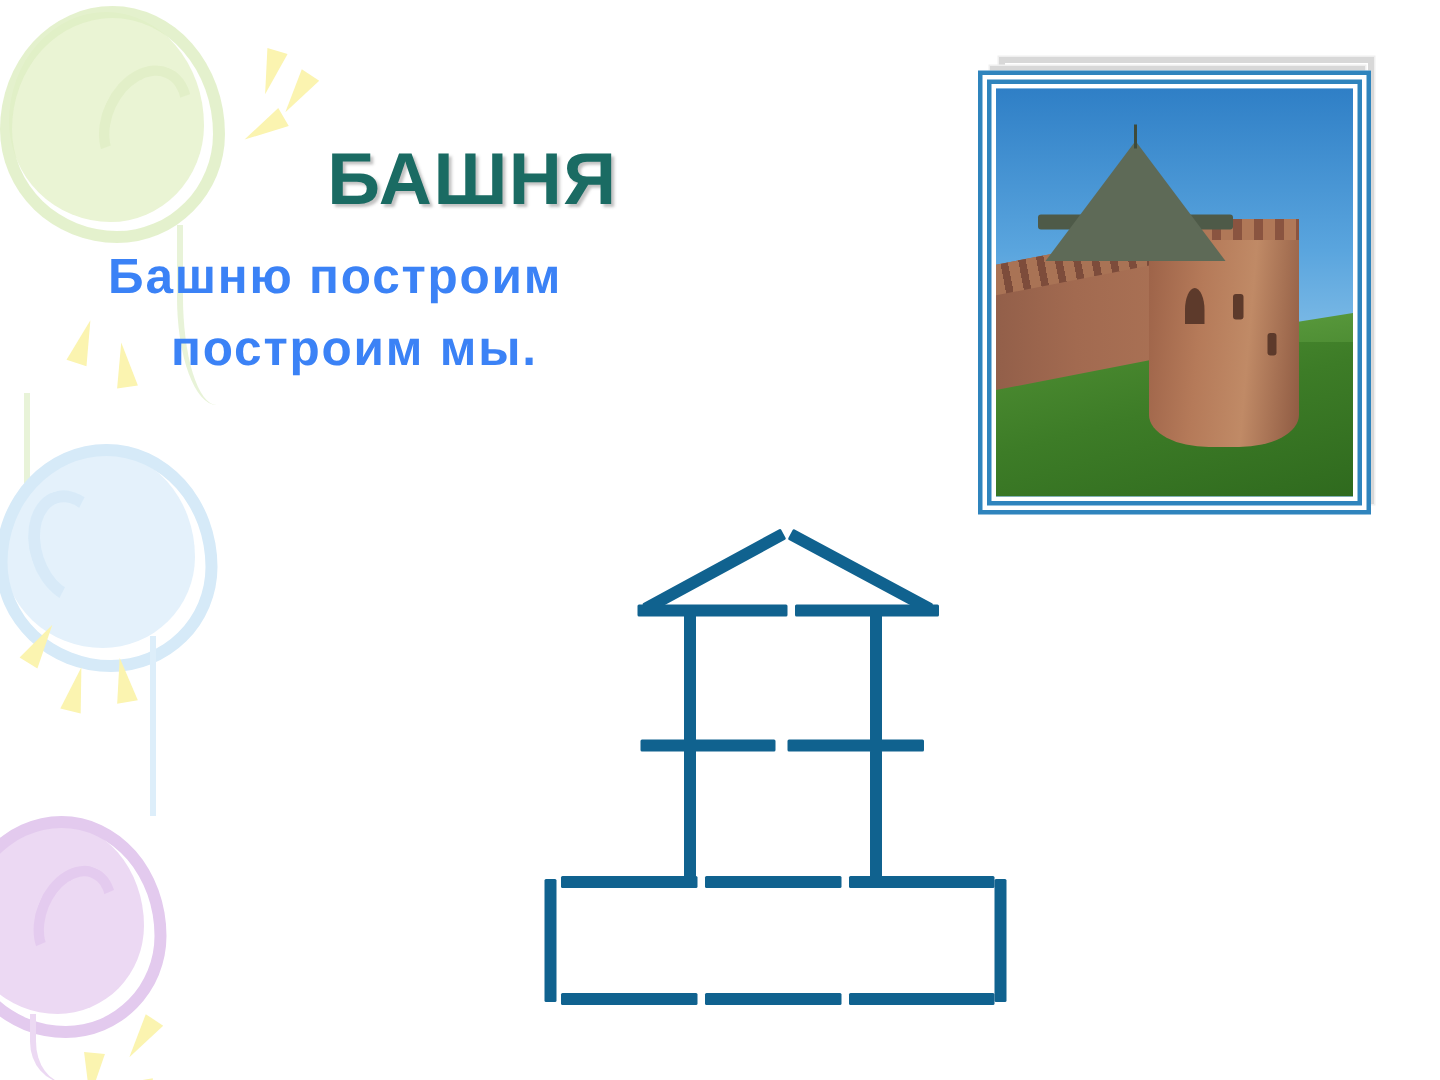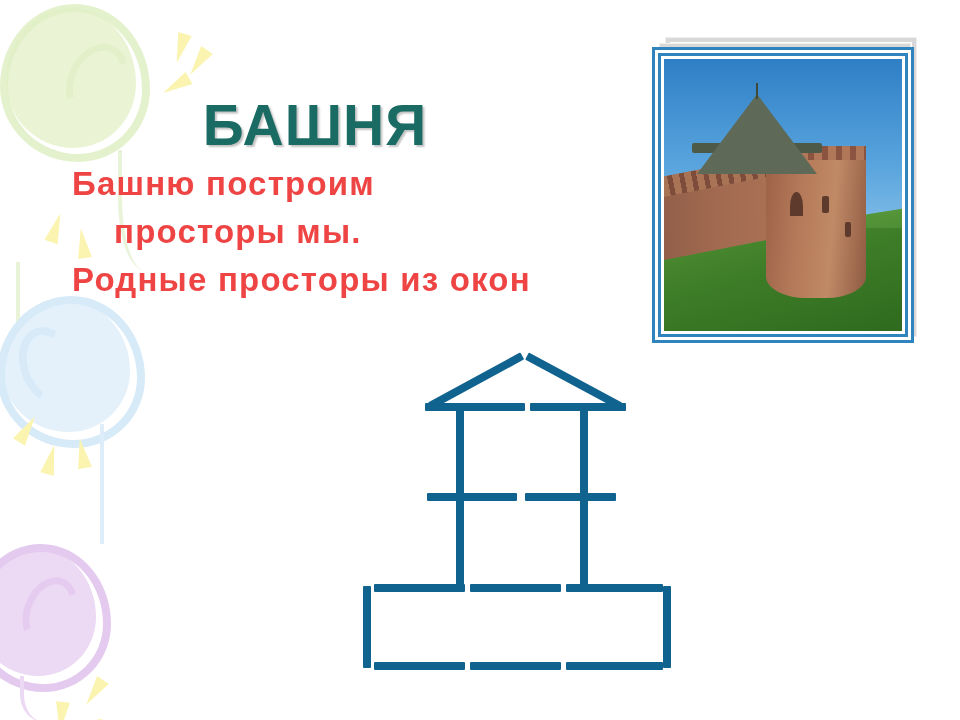--- a/index.html
+++ b/index.html
@@ -108,35 +108,35 @@
     border-left: 4px solid #e8f3d8;
     border-radius: 0 0 0 60%;
   }
 
   
   #title {
     position: absolute;
     left: 0; top: 92px;
     width: 630px;
     text-align: center;
-    font-size: 57px;
+    font-size: 49px;
     font-weight: bold;
     letter-spacing: 1px;
     color: #1a6b63;
     text-shadow: 2px 2px 2px rgba(120,120,120,.45);
   }
 
   
   #verse {
     position: absolute;
     left: 72px; top: 160px;
     width: 600px;
   }
   .verse-line {
-    color: #ef4444;
+    color: #3b82f6;
     font-size: 33px;
     font-weight: bold;
     letter-spacing: 1.2px;
     line-height: 48px;
     white-space: pre;
   }
   .verse-line.indent { padding-left: 42px; }
 
   
   #photo-frame {
@@ -289,22 +289,21 @@
 
     <div class="ray" style="left:96px;  top:650px; transform:rotate(214deg);"></div>
     <div class="ray" style="left:56px;  top:672px; transform:rotate(186deg);"></div>
     <div class="ray" style="left:88px;  top:690px; transform:rotate(170deg);"></div>
   </div>
 
   <div id="title">БАШНЯ</div>
 
   <div id="verse">
     <div class="verse-line">Башню построим</div>
-    <div class="verse-line indent">просторы мы.</div>
-    <div class="verse-line">Родные просторы из окон</div>
+    <div class="verse-line indent">построим мы.</div>
   </div>
 
   <div id="photo-frame">
     <div class="frame-gray" id="frame-gray-2"></div>
     <div class="frame-gray" id="frame-gray-1"></div>
     <div class="frame-blue">
       <div class="frame-blue-inner">
         <div class="photo">
           <div class="sky"></div>
           <div class="grass-edge"></div>

